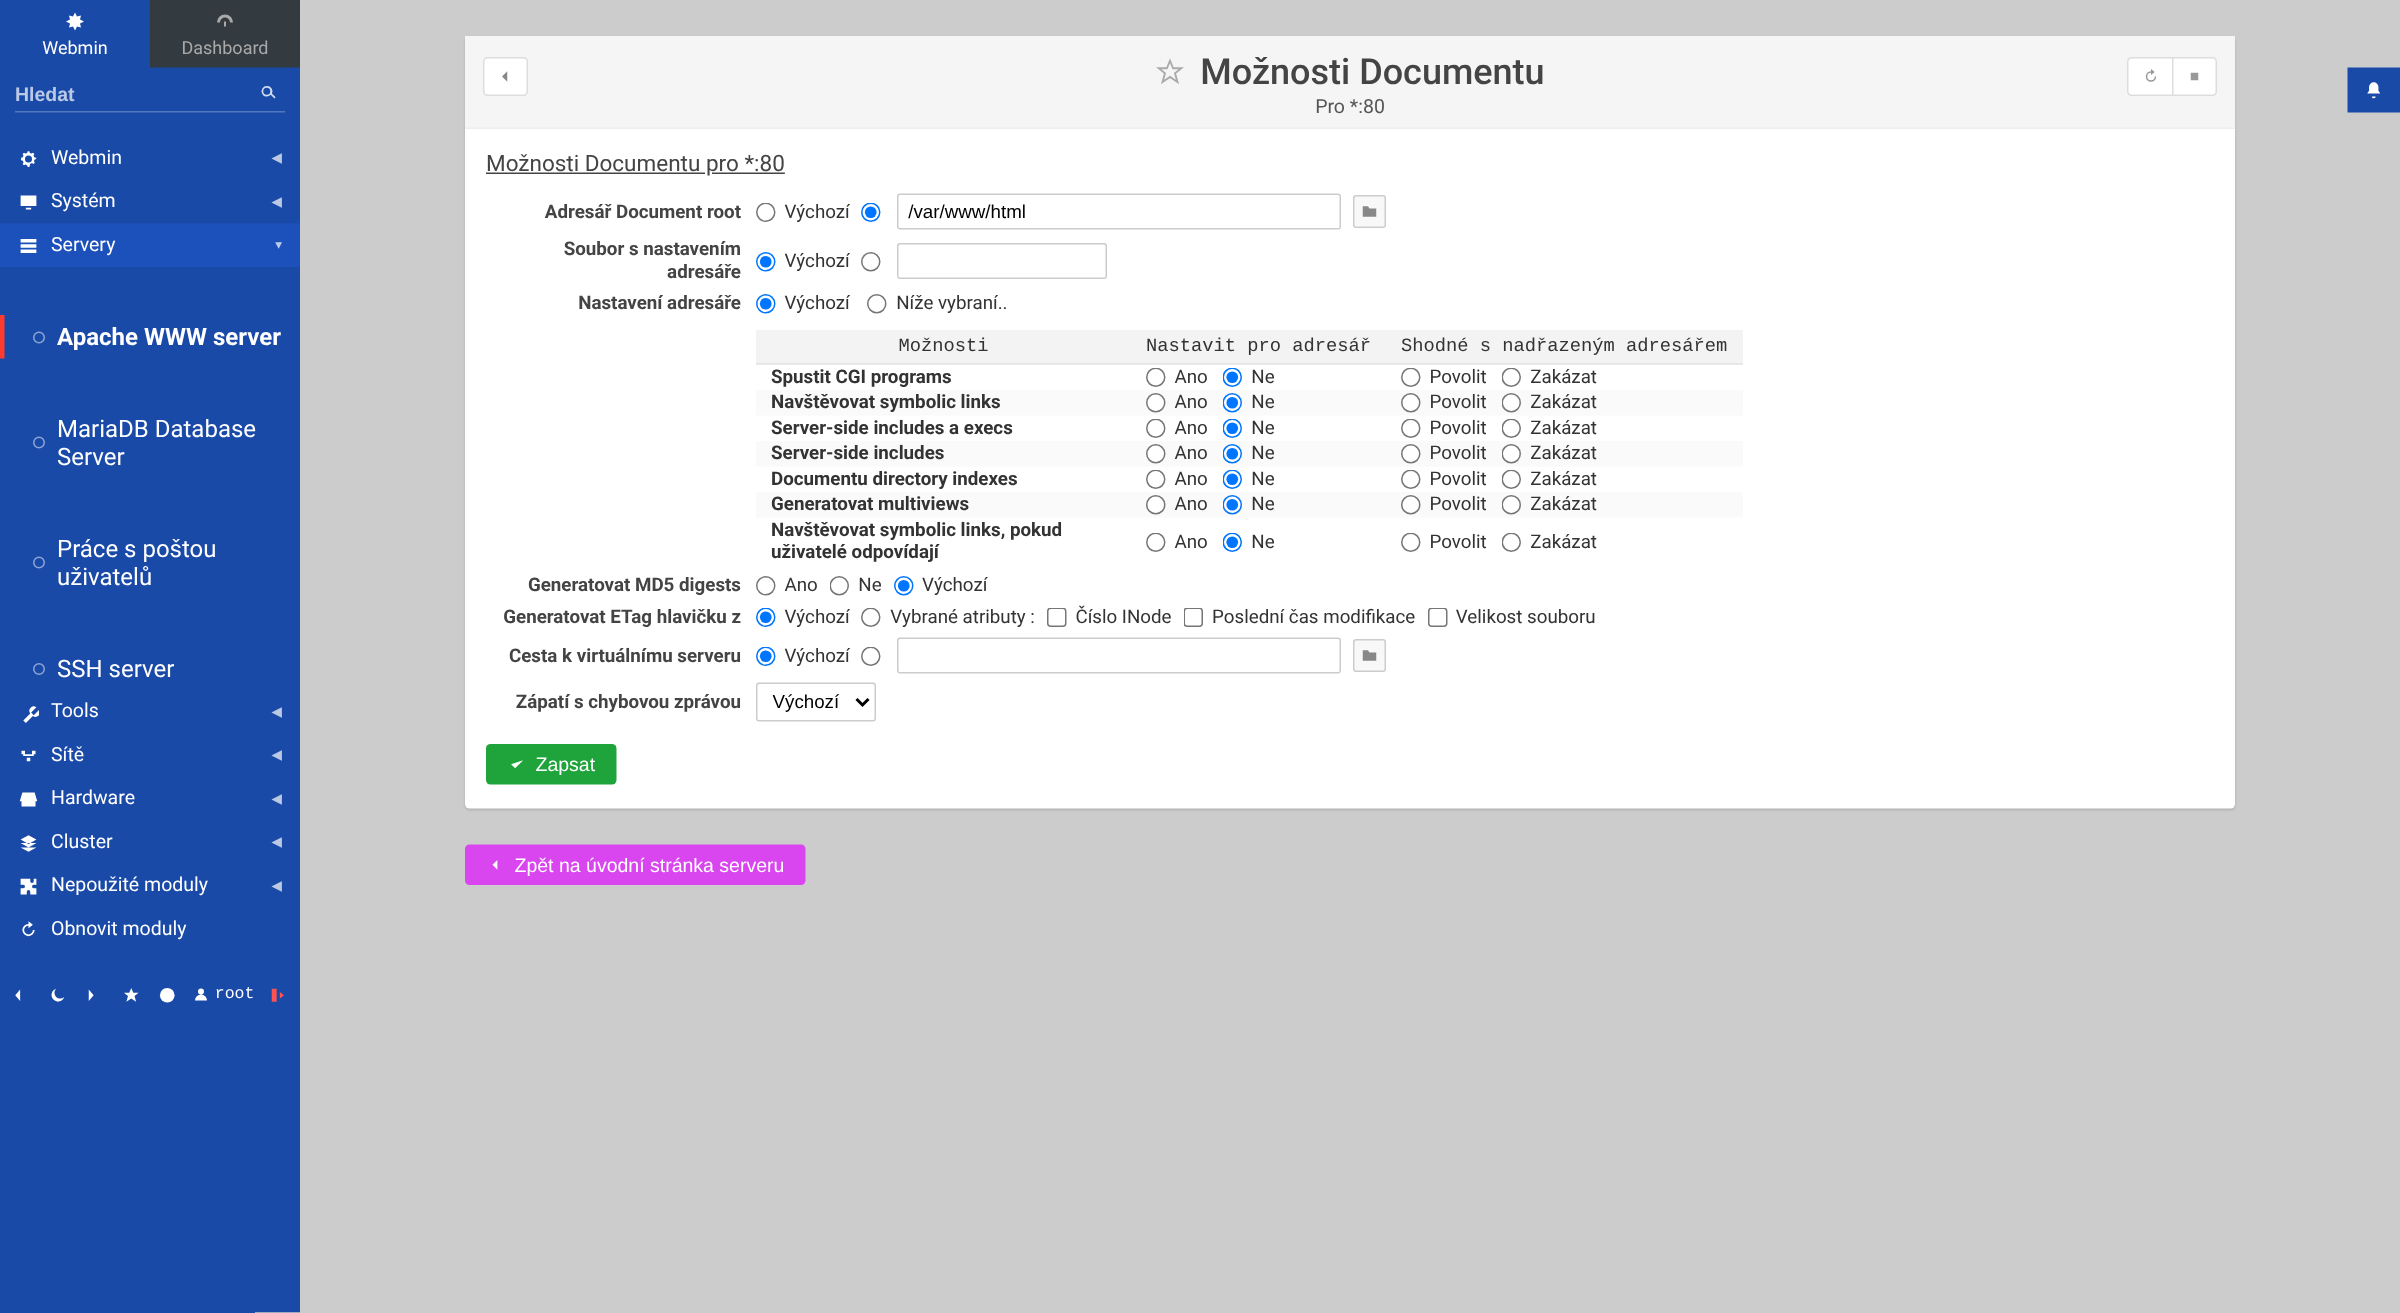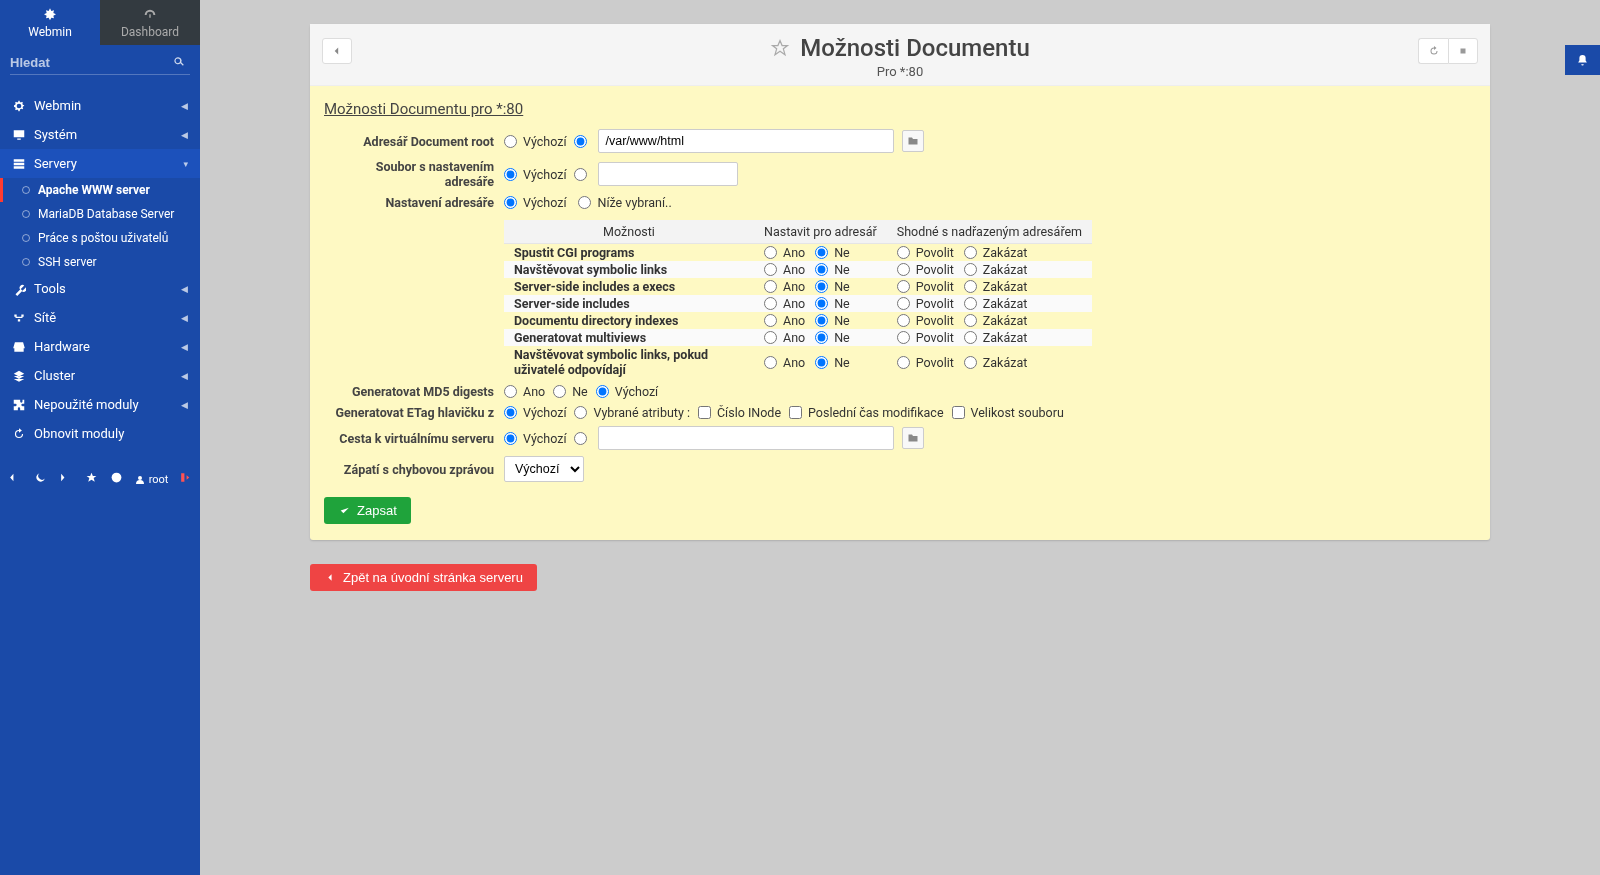--- a/index.html
+++ b/index.html
@@ -16,34 +16,34 @@
 .search input { width: 100%; background: transparent; border: none; color: #fff; font-size: 13px; outline: none; padding: 4px 20px 4px 0; border-bottom: 1px solid rgba(255,255,255,.25); font-weight: bold; }
 .search input::placeholder { color: rgba(255,255,255,.7); }
 .search .sicon { position: absolute; right: 14px; top: 10px; width: 14px; height: 14px; fill: rgba(255,255,255,.8); }
 
 .nav { list-style: none; padding-top: 10px; }
 .nav-item { display: flex; align-items: center; padding: 7px 12px; cursor: pointer; color: #fff; }
 .nav-item .nicon { width: 14px; height: 14px; margin-right: 8px; fill: #fff; flex: 0 0 14px; }
 .nav-item .chev { margin-left: auto; font-size: 9px; opacity: .7; }
 .nav-item.open { background: #1c51bb; }
 .nav-sub { list-style: none; }
-.nav-sub .nav-item { padding: 5px 12px 5px 22px; font-size: 12px; }
+.nav-sub .nav-item { padding: 5px 12px 5px 22px; font-size: 16px; margin-top: 32px; }
 .nav-sub .nav-item::before { content:""; width:6px; height:6px; border:1px solid rgba(255,255,255,.5); border-radius:50%; margin-right:8px; flex:0 0 6px; }
 .nav-sub .nav-item.active { background: #1a4aa8; font-weight: bold; border-left: 3px solid #ff3b30; padding-left: 19px; }
 
 .bottombar { margin-top: 12px; display: flex; justify-content: center; gap: 8px; padding: 8px 6px; }
 .bottombar .bb { width: 18px; height: 18px; display:flex; align-items:center; justify-content:center; color:#fff; font-size:12px; cursor:pointer; border-radius:2px; }
 .bottombar .bb svg{width:13px; height:13px; fill:#fff;}
-.bottombar .user { display:flex; align-items:flex-end; gap:3px; font-size:11px; color:#fff; }
+.bottombar .user { display:flex; align-items:center; gap:3px; font-size:11px; color:#fff;font-family:Liberation Mono, monospace; }
 .bottombar .user svg{width:12px;height:12px;fill:#fff;}
 .bottombar .logout svg{fill:#ff5252;}
 
 
 .main { flex:1; padding: 24px 110px; overflow:auto; }
-.panel { background:#fef9c3; border-radius:3px; box-shadow: 0 1px 2px rgba(0,0,0,.15); }
+.panel { background:#ffffff; border-radius:3px; box-shadow: 0 1px 2px rgba(0,0,0,.15); }
 .panel-header { position:relative; padding: 10px 16px 6px; border-bottom: 1px solid #eee; text-align:center; background:#f5f5f5;}
 .panel-header .back { position:absolute; left:12px; top:14px; width:30px; height:26px; border:1px solid #ddd; border-radius:3px; background:#fff; display:flex; align-items:center; justify-content:center; cursor:pointer; }
 .panel-header .back svg{width:14px;height:14px;fill:#888;}
 .panel-header .title-row{ display:flex; align-items:center; justify-content:center; gap:10px; }
 .panel-header .star{ width:20px; height:20px; fill:none; stroke:#aaa; stroke-width:1.5; }
 .panel-header h1{ font-size:24px; font-weight:500; color:#444; }
 .panel-header .sub{ font-size:13px; color:#555; margin-top:2px; }
 .panel-header .right-btns{ position:absolute; right:12px; top:14px; display:flex; }
 .panel-header .right-btns > span{ width:30px;height:26px; border:1px solid #ddd; background:#fff; display:flex; align-items:center; justify-content:center; cursor:pointer; }
 .panel-header .right-btns > span:first-child{border-right:none; border-radius:3px 0 0 3px;}
@@ -57,32 +57,32 @@
 .form-ctrl{ flex:1; display:flex; align-items:center; gap:8px; flex-wrap:wrap; }
 input[type=text].tf{ border:1px solid #ccc; border-radius:2px; padding:3px 6px; font-size:12.5px; height:24px; }
 .tf-path{ width:296px; }
 .tf-empty{ width:140px; }
 .file-pick{ width:22px;height:22px; border:1px solid #ccc; border-radius:2px; display:flex; align-items:center; justify-content:center; cursor:pointer; background:#f8f8f8;}
 .file-pick svg{width:12px;height:12px;fill:#888;}
 input[type=radio], input[type=checkbox]{ margin-right:3px; vertical-align:middle; }
 label.inline{display:inline-flex; align-items:center; gap:3px; font-size:12.5px; color:#333;}
 
 .opts-table{ border-collapse:collapse; margin-left:0; margin-top:2px; }
-.opts-table th{ font-weight:normal; color:#333; font-size:12.5px; padding:4px 10px; text-align:center; background:#f3f3f3; border-bottom:1px solid #e5e5e5;}
+.opts-table th{ font-weight:normal; color:#333; font-size:12.5px; padding:4px 10px; text-align:center; background:#f3f3f3; border-bottom:1px solid #e5e5e5;font-family:Liberation Mono, monospace;}
 .opts-table th:first-child{ text-align:center; width:250px;}
 .opts-table td{ padding:1px 10px; font-size:12.5px; }
 .opts-table td:first-child{ font-weight:bold; color:#333; }
 .opts-table tr:nth-child(even) td{ background:#fafafa; }
 .rg{display:flex; gap:10px; justify-content:flex-start;}
 select.sel{ border:1px solid #ccc; border-radius:2px; padding:3px 6px; font-size:12.5px; height:26px; min-width:80px; background:#fff;}
 
 .btn{ display:inline-flex; align-items:center; gap:6px; padding:6px 14px; border-radius:3px; border:none; cursor:pointer; font-size:13px; color:#fff; }
 .btn svg{width:13px;height:13px;fill:#fff;}
 .btn-success{ background:#1fa33b; }
-.btn-primary{ background:#ef4444; }
+.btn-primary{ background:#d946ef; }
 .back-link{ margin-top:24px; }
 
 
 .side-notify{ position:absolute; right:0; top:45px; width:35px; height:30px; background:#1a4aa8; display:flex; align-items:center; justify-content:center; }
 .side-notify svg{ width:15px; height:15px; fill:#fff; }
 </style>
 </head>
 <body>
 
 <div class="app">

